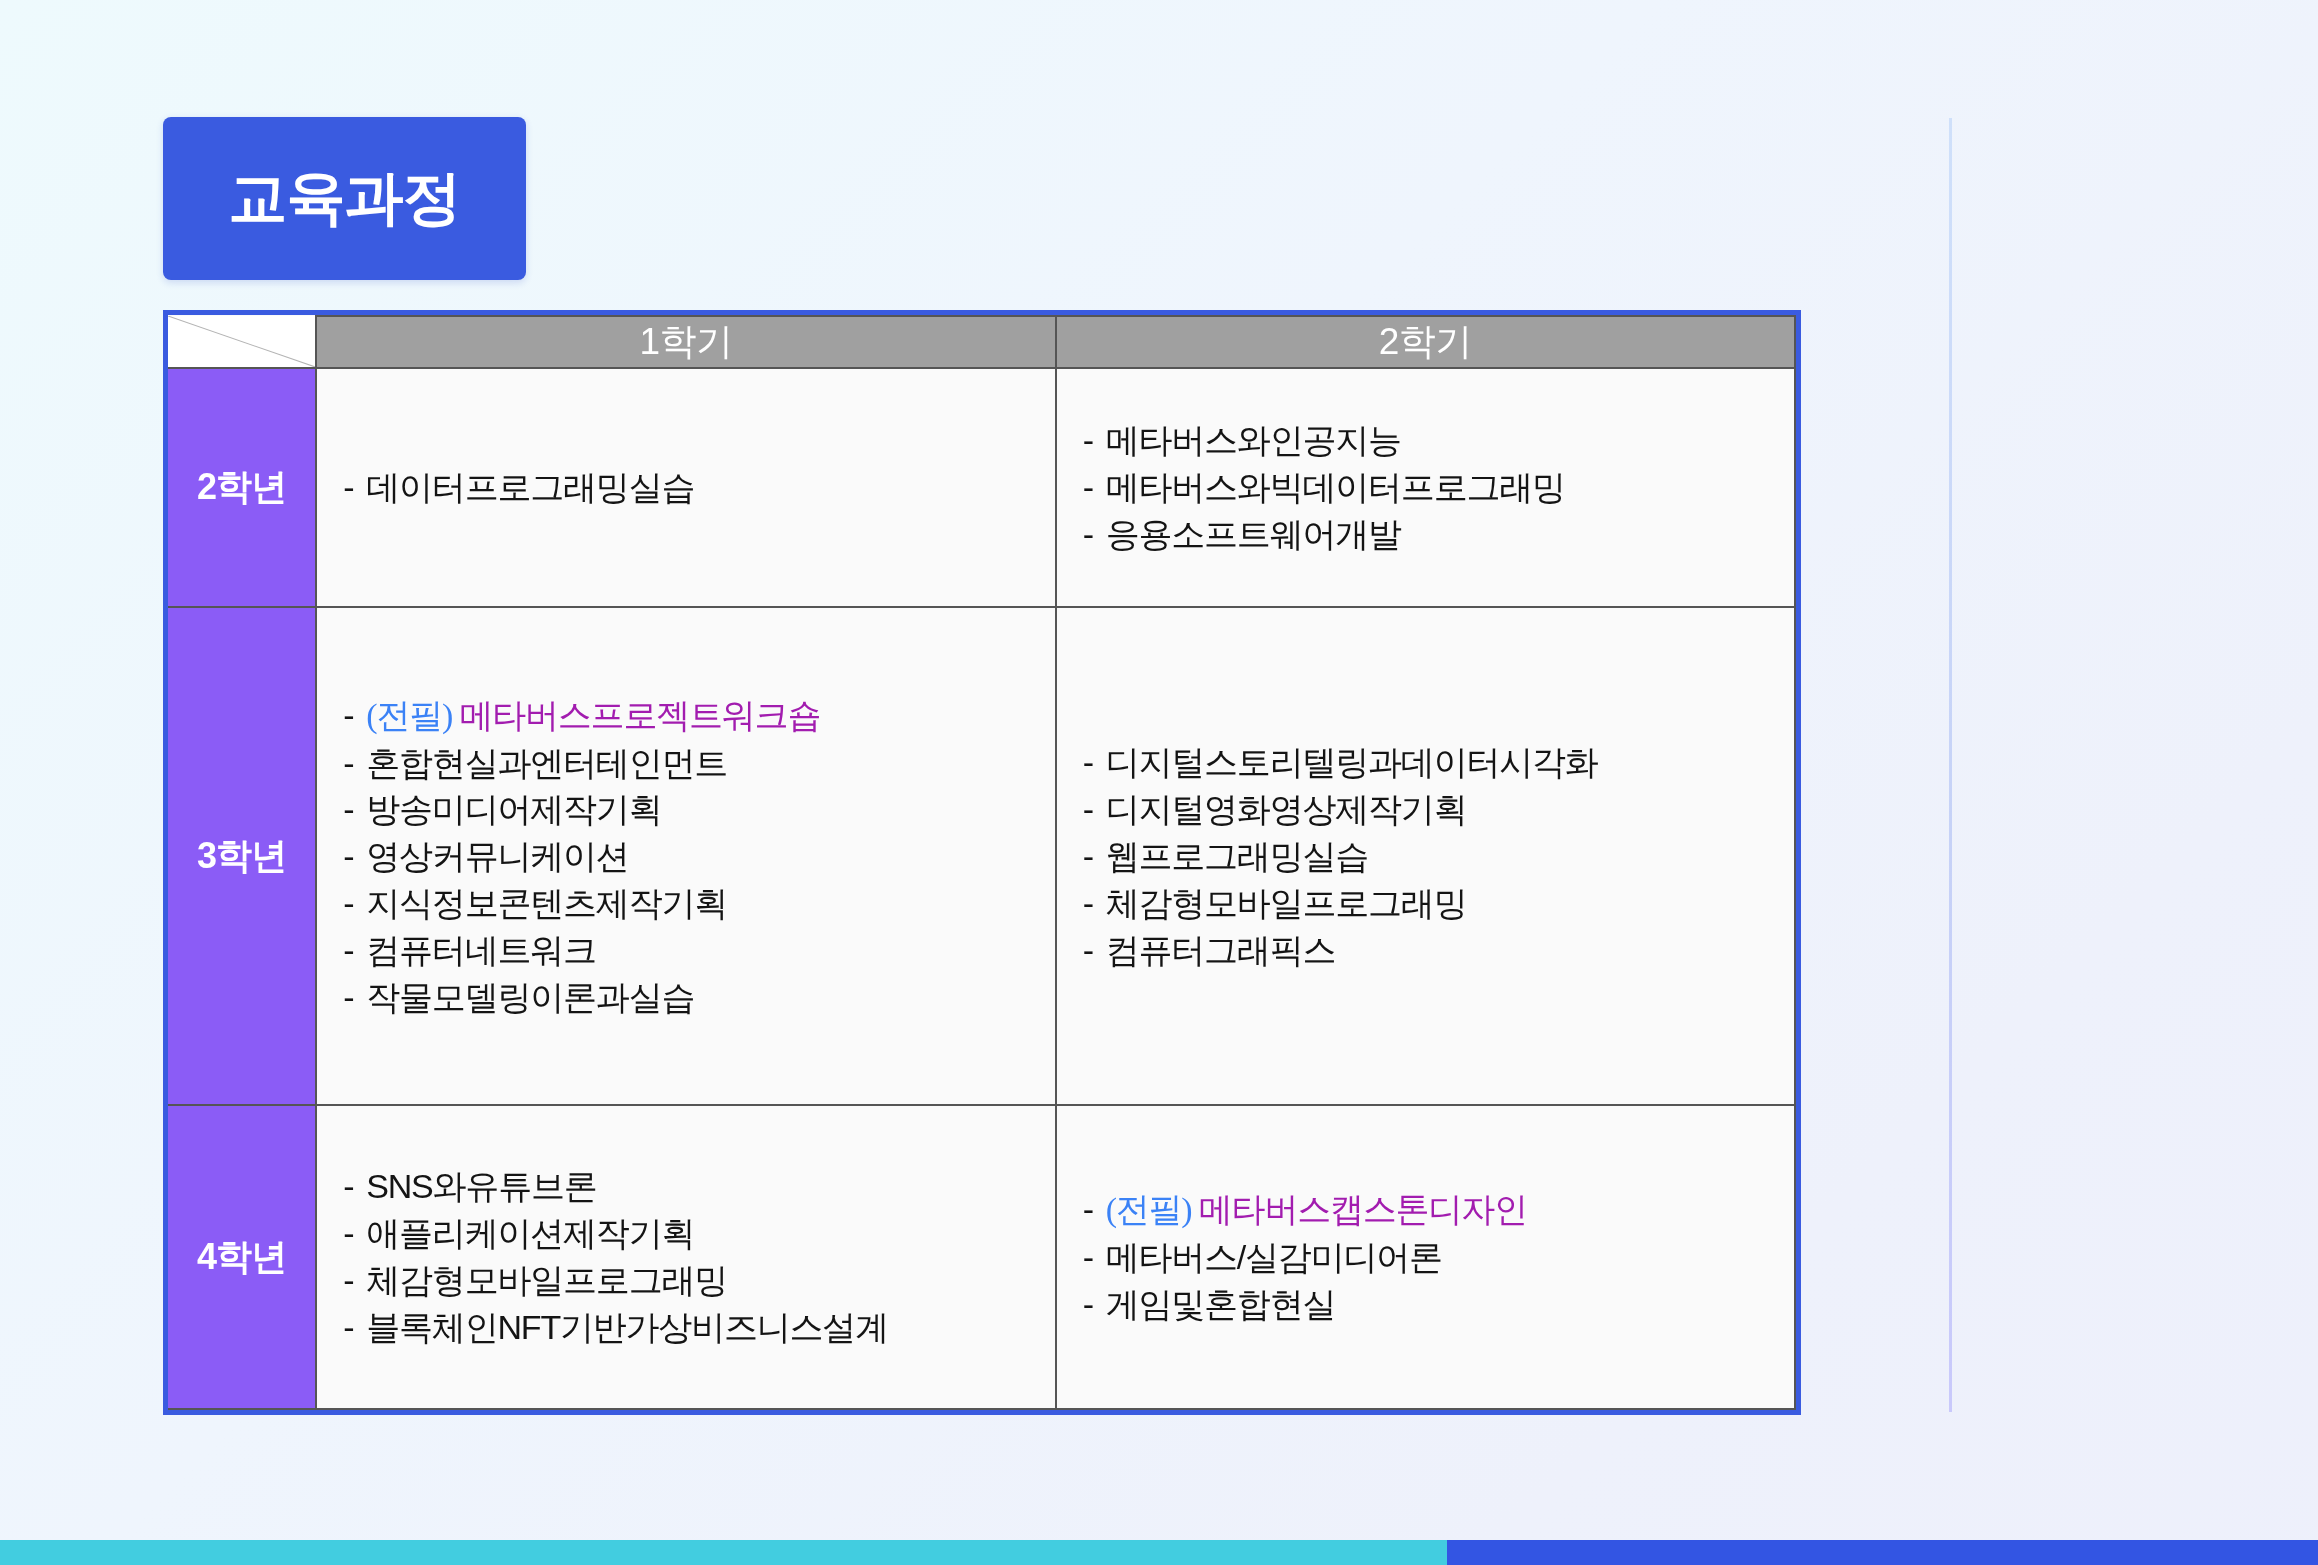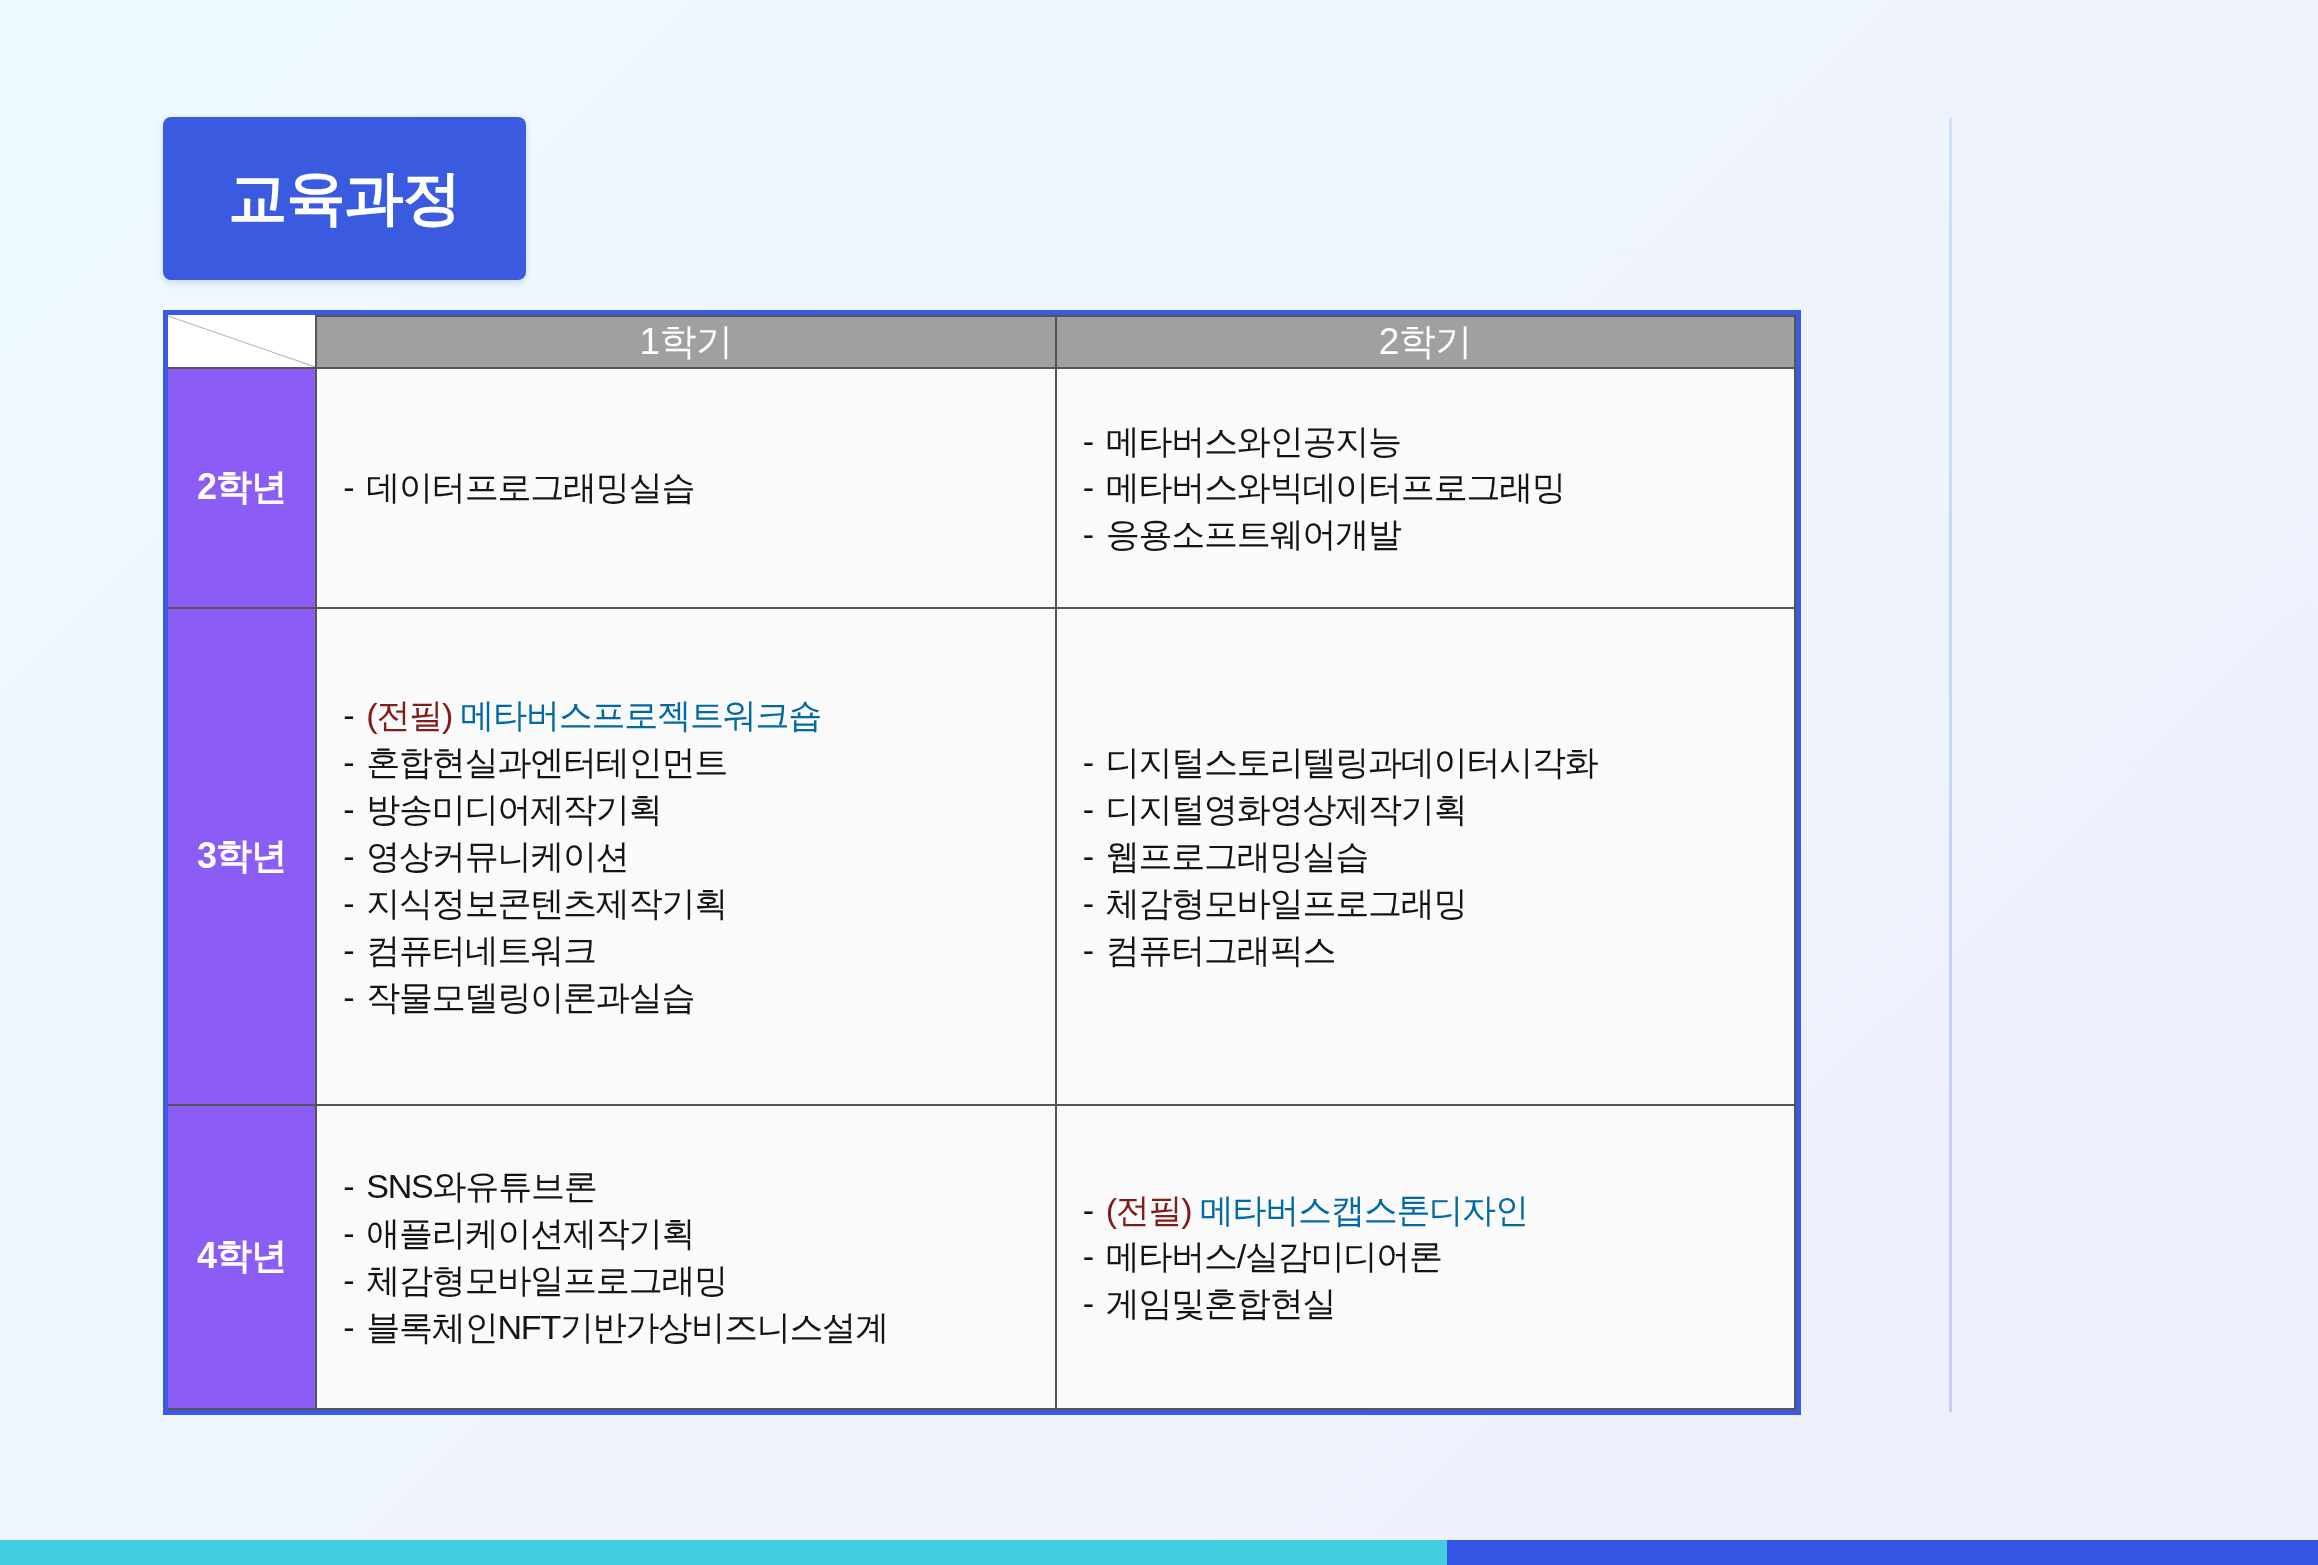--- a/index.html
+++ b/index.html
@@ -54,22 +54,22 @@
 
   td.courses {
     background:#fafafa; padding:16px 19px 16px 26px;
   }
   td.courses ul { list-style:none; }
   td.courses li {
     font-size:34px; line-height:1.38; color:#141414;
     letter-spacing:-1.2px; white-space:nowrap;
   }
   td.courses li .dash { display:inline-block; width:23px; color:#141414; }
-  li.hl .name { color:#0369a1; }
-  li.hl .tag  { color:#7f1d1d; }
+  li.hl .name { color:#a21caf; }
+  li.hl .tag  { color:#3b82f6;font-family:Liberation Serif, serif; }
 
   
   #divider {
     position:absolute; left:1949px; top:118px;
     width:3.2px; height:1294px;
     background:linear-gradient(180deg,#cfe0fa 0%,#c6d2f7 55%,#c9c9fb 100%);
   }
 
   
   #right {

